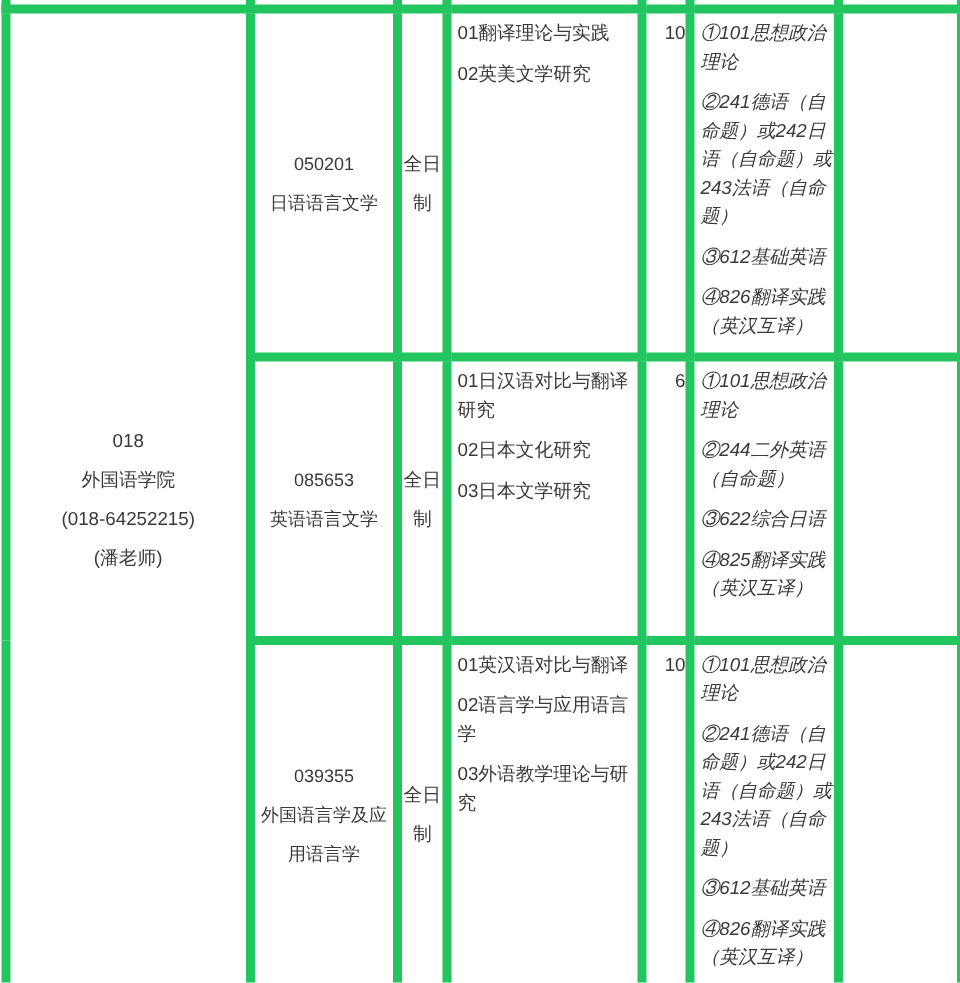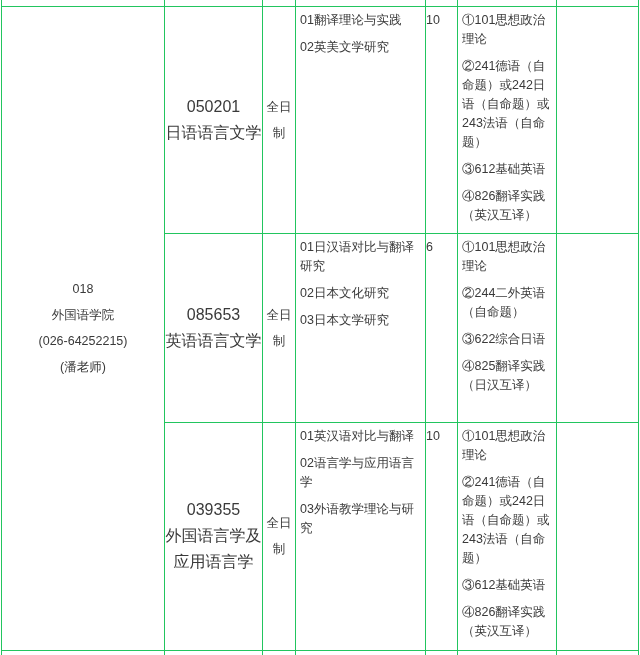--- a/index.html
+++ b/index.html
@@ -19,42 +19,42 @@
   }
   table.doc-table {
     border-collapse: collapse;
     table-layout: fixed;
     width: 637px;
     margin-left: 1px;
     color: #3a3a3a;
     font-size: 12.5px;
   }
   td {
-    border: 1px solid #22c55e;
+    border: 6px solid #22c55e;
     padding: 0;
     vertical-align: top;
     word-break: break-all;
     overflow: hidden;
   }
   p { margin: 0; }
 
   
   .c-dept, .c-major, .c-mode {
     text-align: center;
     vertical-align: middle;
   }
   .c-dept p, .c-major p, .c-mode p {
     line-height: 26px;
   }
-  .c-major p { font-size: 16px; }
+  .c-major p { font-size: 12px; }
 
   
   .c-dir  { padding: 4px 2px 0 4px; }
-  .c-exam { padding: 4px 0 0 4px; }
-  .c-num  { padding: 4px 0 0 0; text-align: left; }
+  .c-exam { padding: 4px 0 0 4px; font-style: italic; }
+  .c-num  { padding: 4px 0 0 0; text-align: right; }
   .c-dir p, .c-exam p, .c-num p {
     line-height: 19px;
     margin: 0 0 8px 0;
   }
 
   
   tr.r-top td    { border-top: none; }
   tr.r-bottom td { border-bottom: none; }
 </style>
 </head>
@@ -80,21 +80,21 @@
       <td></td>
       <td></td>
       <td></td>
       <td></td>
     </tr>
 
     <tr style="height:227px">
       <td class="c-dept" rowspan="3">
         <p>018</p>
         <p>外国语学院</p>
-        <p>(026-64252215)</p>
+        <p>(018-64252215)</p>
         <p>(潘老师)</p>
       </td>
       <td class="c-major">
         <p>050201</p>
         <p>日语语言文学</p>
       </td>
       <td class="c-mode">
         <p>全日制</p>
       </td>
       <td class="c-dir">
@@ -126,21 +126,21 @@
         <p>02日本文化研究</p>
         <p>03日本文学研究</p>
       </td>
       <td class="c-num">
         <p>6</p>
       </td>
       <td class="c-exam">
         <p>①101思想政治理论</p>
         <p>②244二外英语（自命题）</p>
         <p>③622综合日语</p>
-        <p>④825翻译实践（日汉互译）</p>
+        <p>④825翻译实践（英汉互译）</p>
       </td>
       <td class="c-remark"></td>
     </tr>
 
     <tr style="height:228px">
       <td class="c-major">
         <p>039355</p>
         <p>外国语言学及应用语言学</p>
       </td>
       <td class="c-mode">

